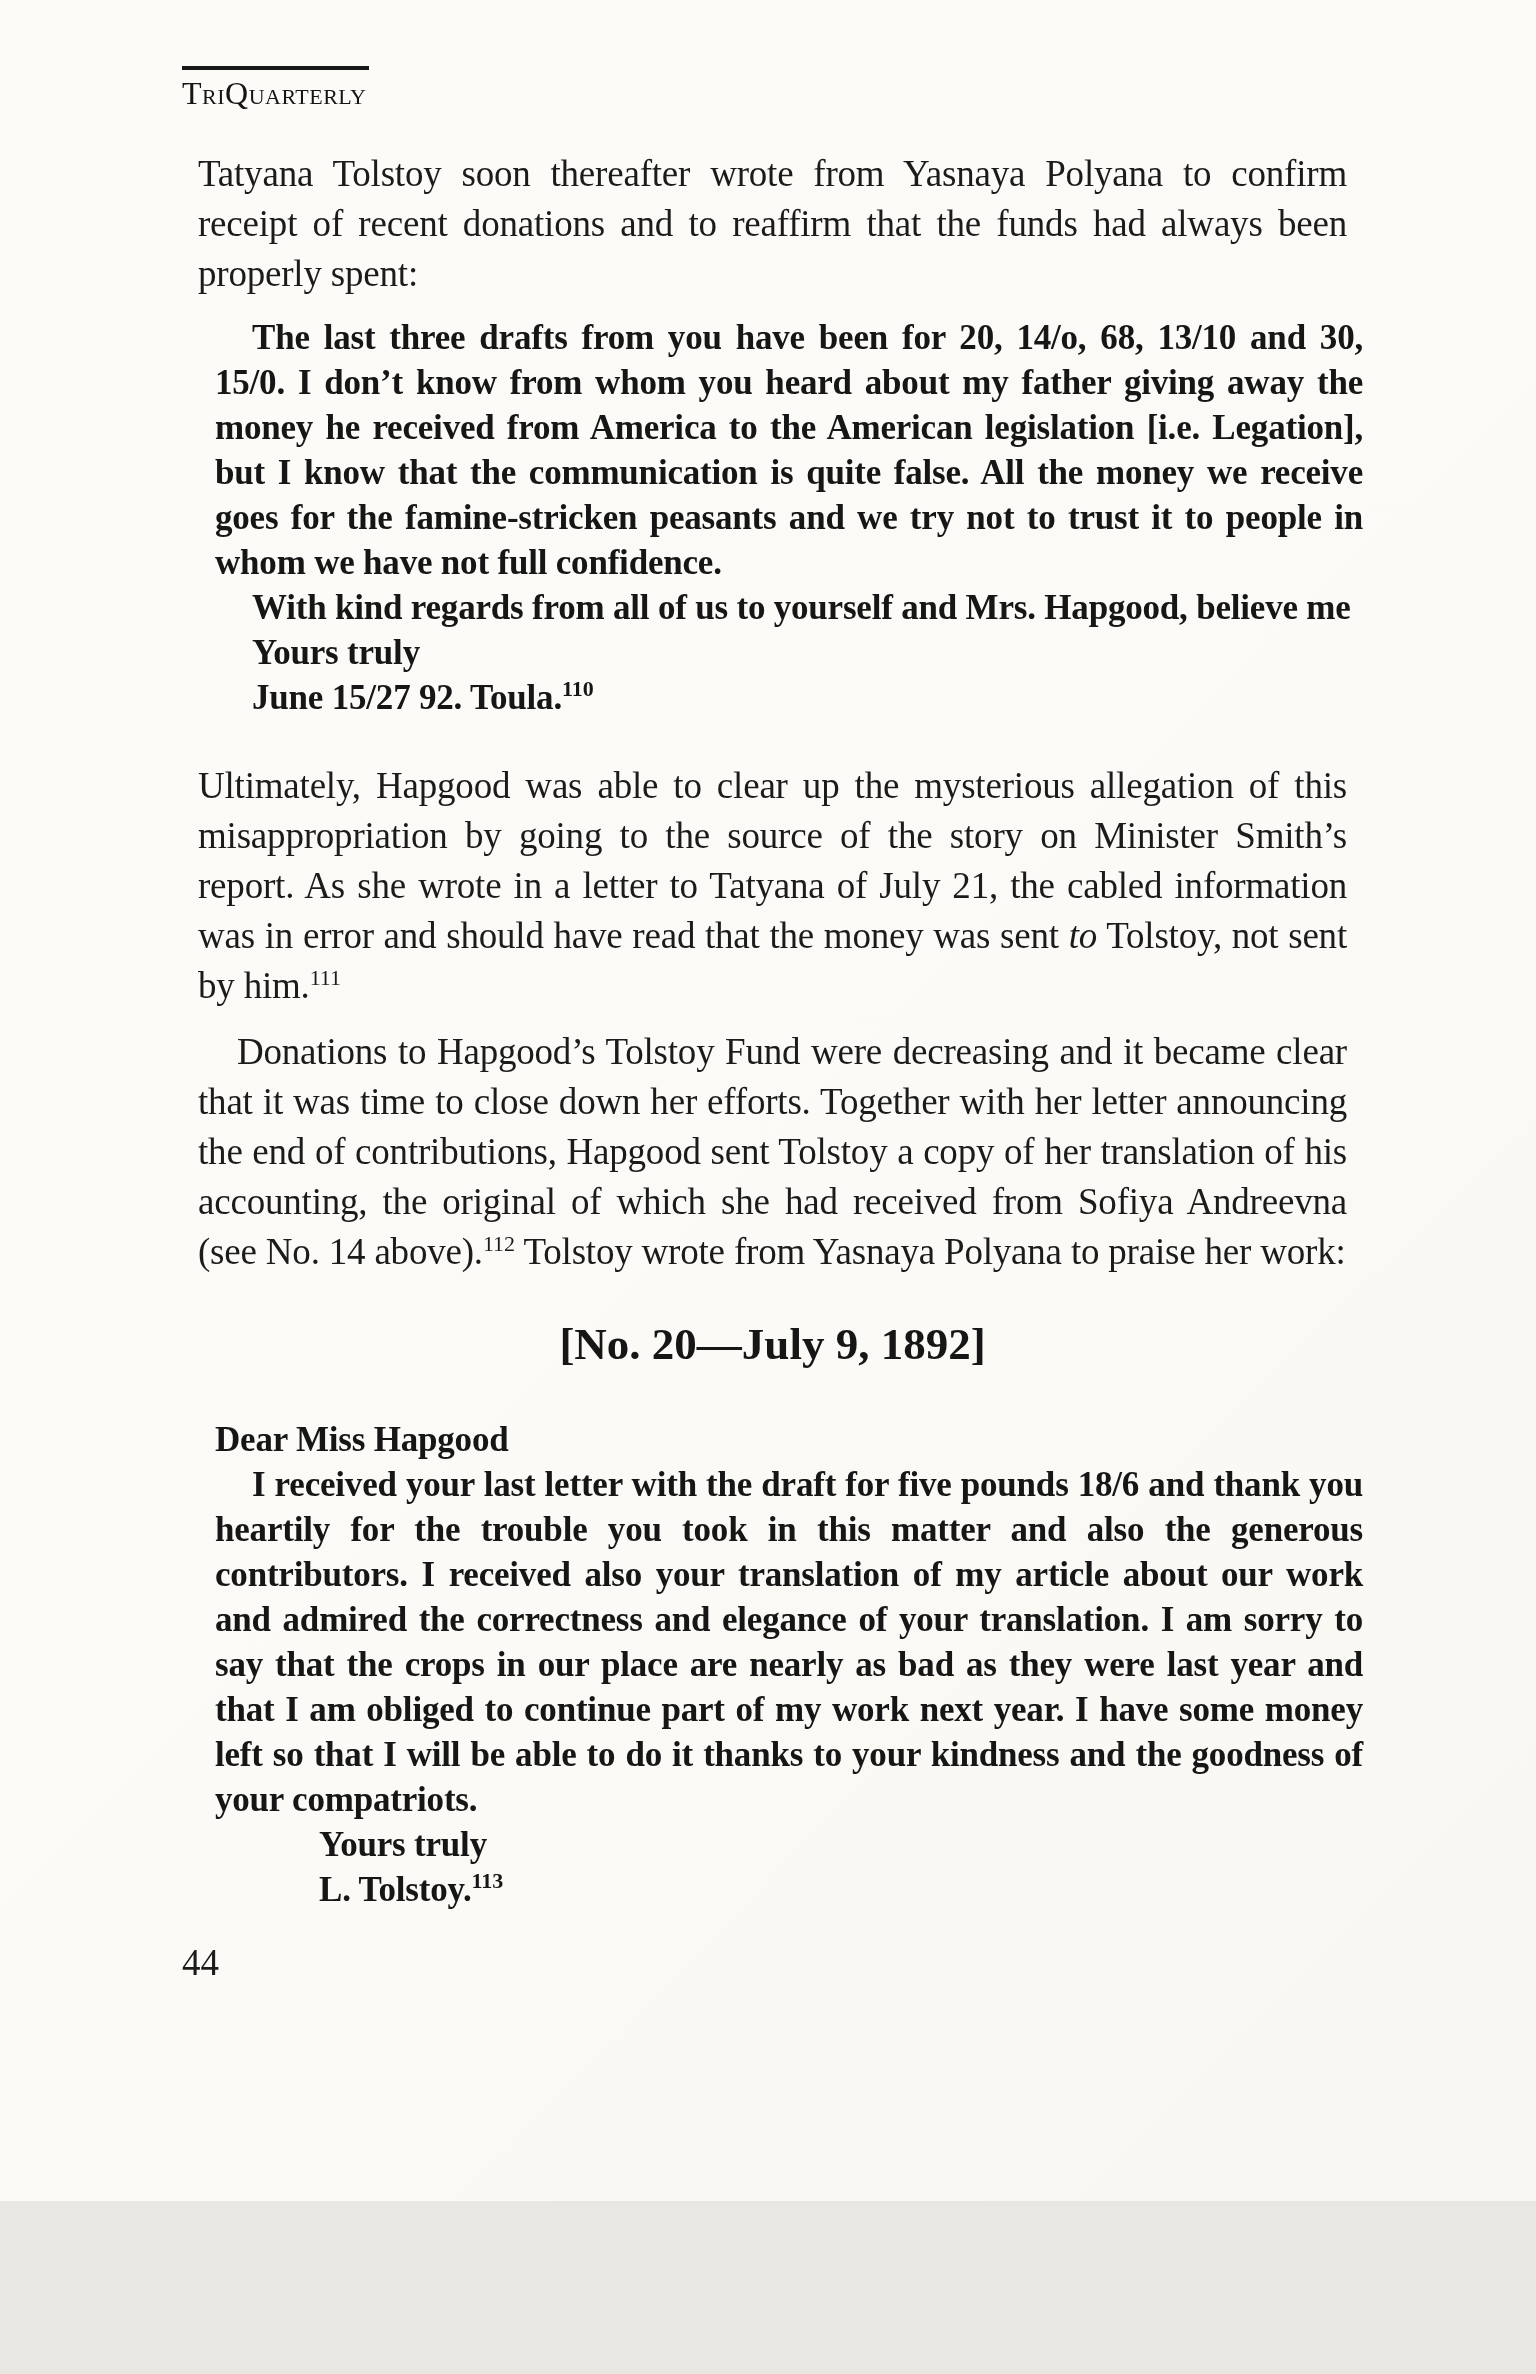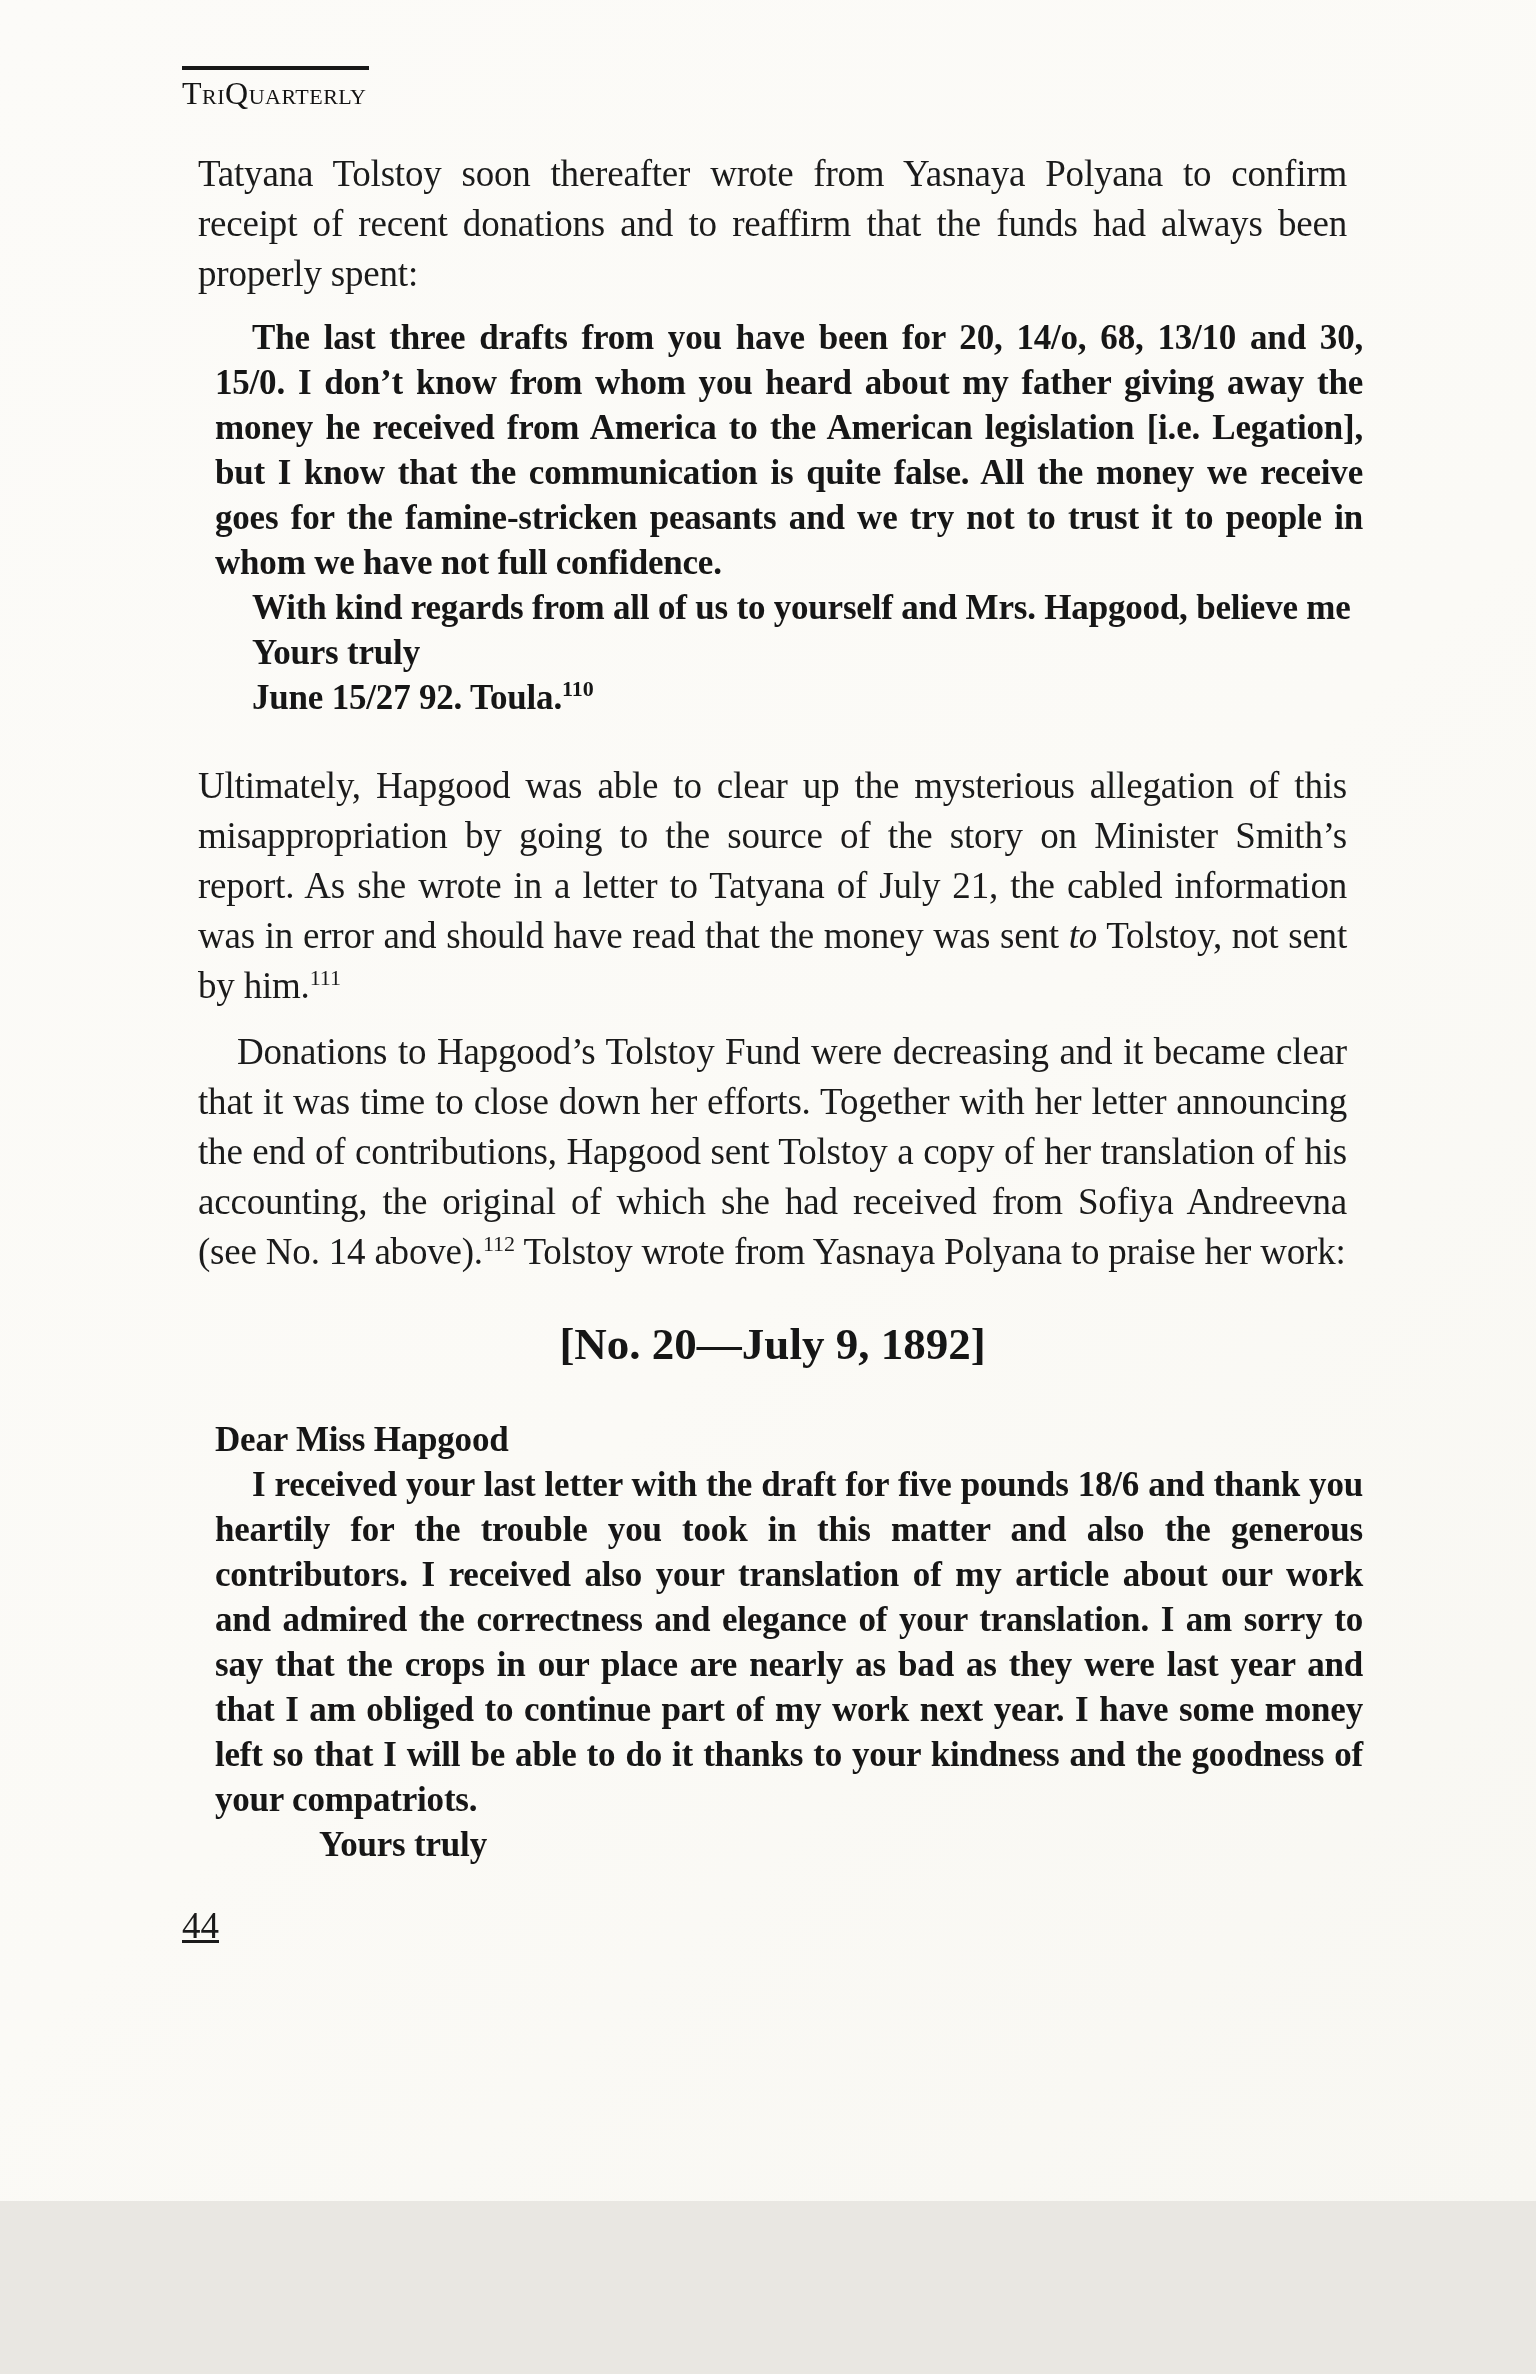--- a/index.html
+++ b/index.html
@@ -73,24 +73,23 @@
   
   sup.fn {
     font-size: 22px;
     line-height: 0;
     vertical-align: super;
     letter-spacing: 0;
   }
 
   
   .folio {
-    margin-top: 37px;
+    margin-top: 29px;
     font-size: 37px;
     color: #1b1b1b;
-    text-decoration: underline;
   }
 </style>
 </head>
 <body>
 
 <div class="page">
   <div class="content">
 
     <header class="masthead-block">
       <div class="masthead-rule"></div>
@@ -114,20 +113,21 @@
       <p class="narrative indented"><span>Donations to Hapgood’s Tolstoy Fund were decreasing and it became clear that it was time to close down her efforts. Together with her letter announcing the end of contributions, Hapgood sent Tolstoy a copy of her translation of his accounting, the original of which she had received from Sofiya Andreevna (see No. 14 above).</span><sup class="fn">112</sup><span> Tolstoy wrote from Yasnaya Polyana to praise her work:</span></p>
     </div>
 
     <h2 class="letter-heading">[No. 20—July 9, 1892]</h2>
 
     <section class="letter">
       <p class="salutation">Dear Miss Hapgood</p>
       <p class="letter-para indented">I received your last letter with the draft for five pounds 18/6 and thank you heartily for the trouble you took in this matter and also the generous contributors. I received also your translation of my article about our work and admired the correctness and elegance of your translation. I am sorry to say that the crops in our place are nearly as bad as they were last year and that I am obliged to continue part of my work next year. I have some money left so that I will be able to do it thanks to your kindness and the goodness of your compatriots.</p>
       <div class="signoff signoff-level-2">
         <p class="signoff-line">Yours truly</p>
+        <p class="signoff-line"><span>L. Tolstoy.</span><sup class="fn">113</sup></p>
       </div>
     </section>
 
     <div class="folio">44</div>
 
   </div>
 </div>
 
 
 </body></html>

